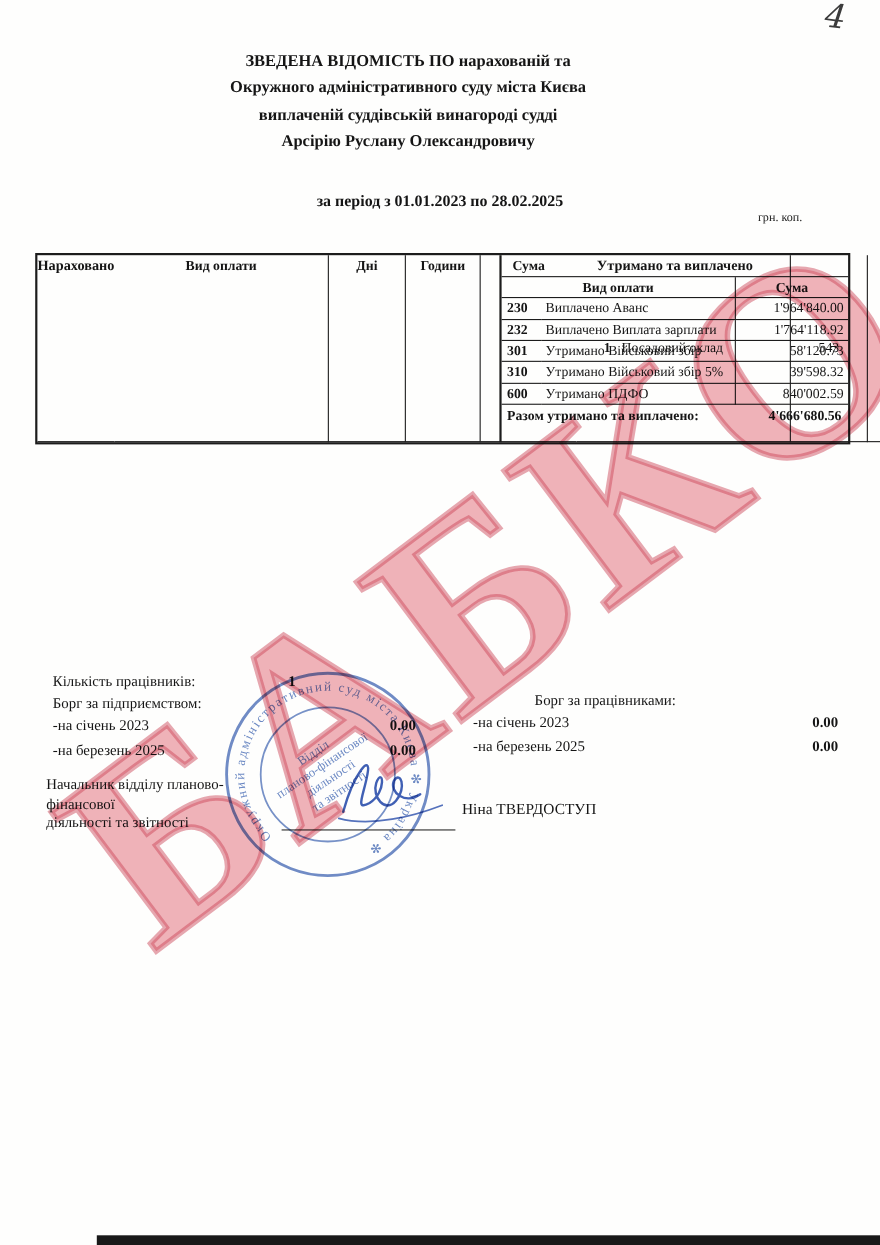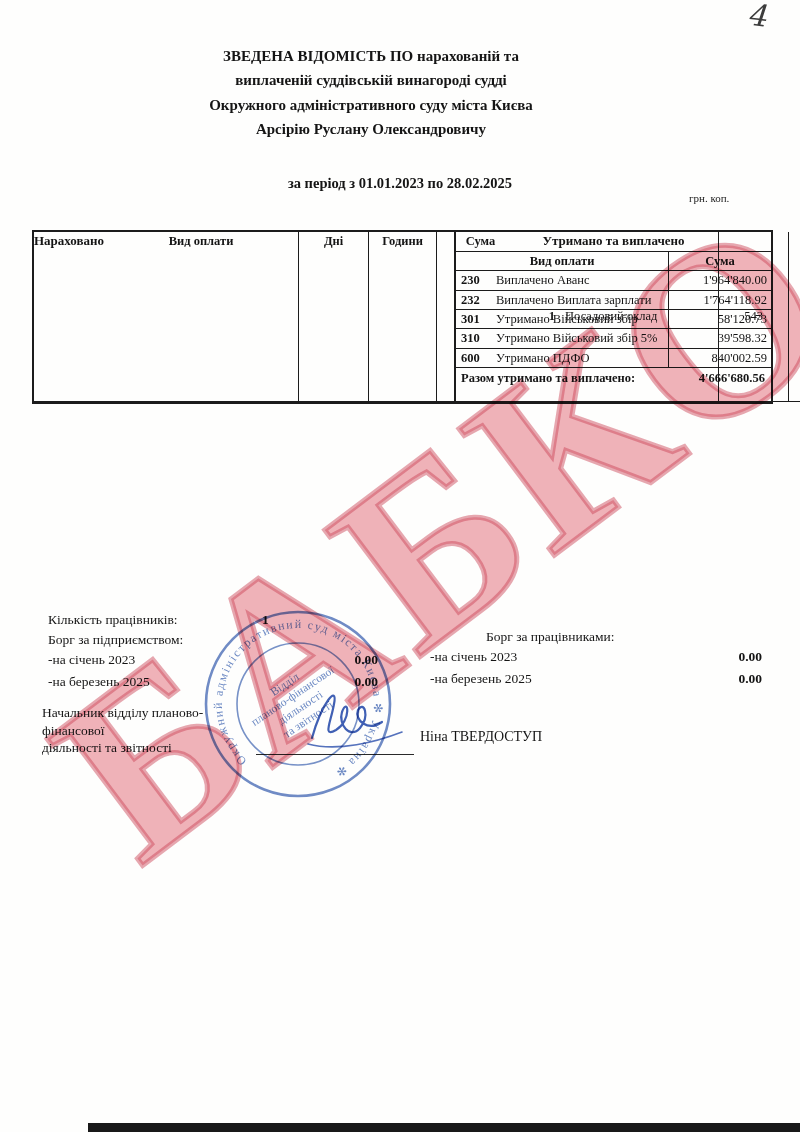--- a/index.html
+++ b/index.html
@@ -102,22 +102,22 @@
 </style>
 </head>
 <body>
 
 <div class="page">
 
   <div class="pagenum">4</div>
 
   <div class="title">
     <div>ЗВЕДЕНА ВІДОМІСТЬ ПО нарахованій та</div>
+    <div>Окружного адміністративного суду міста Києва</div>
     <div>виплаченій суддівській винагороді судді</div>
-    <div>Окружного адміністративного суду міста Києва</div>
     <div>Арсірію Руслану Олександровичу</div>
   </div>
 
   <div class="period">за період з 01.01.2023 по 28.02.2025</div>
   <div class="currency">грн. коп.</div>
 
   <div class="tbl">
 
     <div class="half-left">
       <div class="half-title">Нараховано</div>

